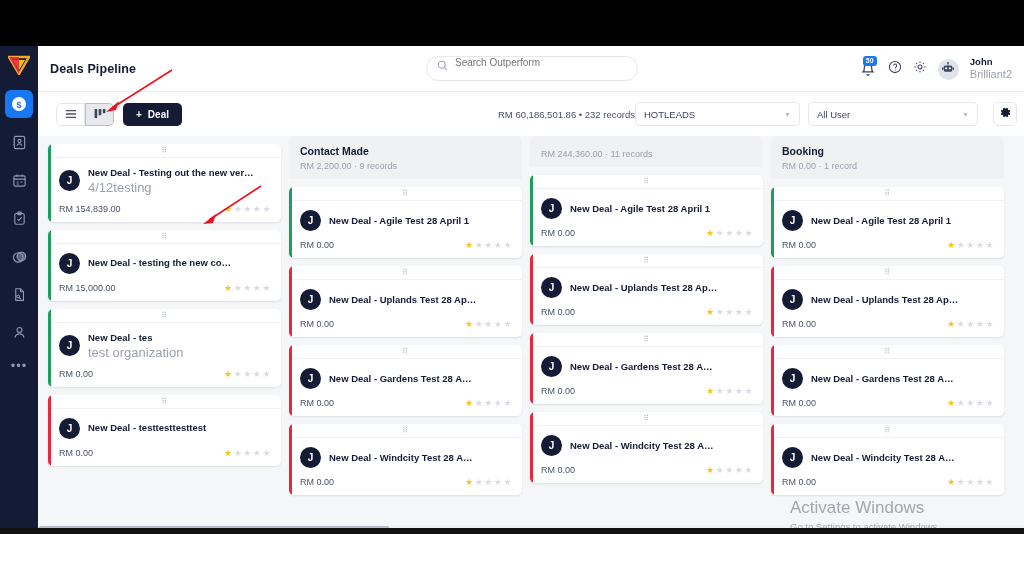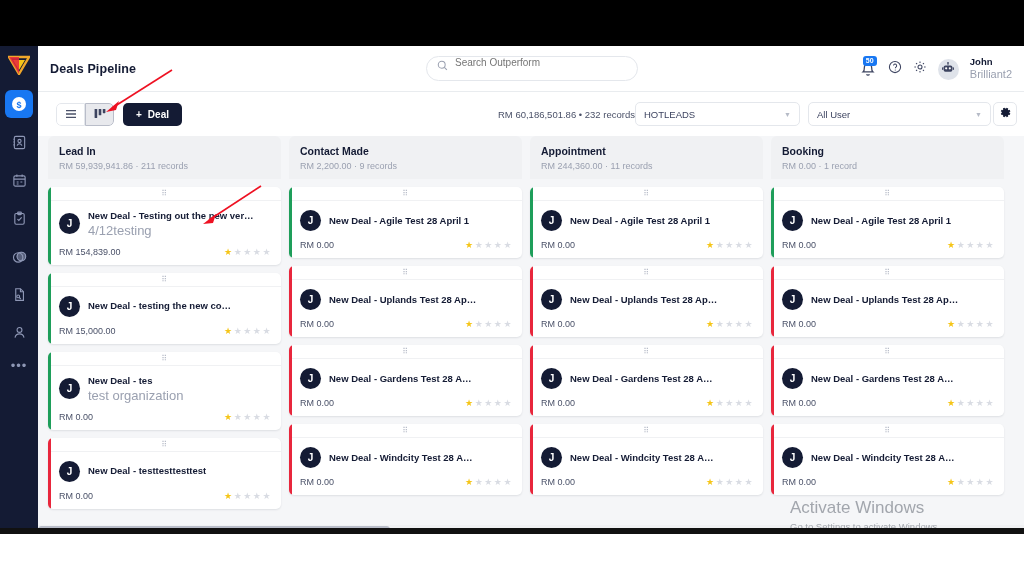--- a/index.html
+++ b/index.html
@@ -83,21 +83,21 @@
     border-radius: 5px; font-size: 10px; font-weight: bold;
     display: flex; align-items: center; gap: 6px; padding: 0 13px;
   }
   .summary { position:absolute; left: 460px; font-size: 9.5px; color: #4a5168; }
   .select {
     position: absolute; height: 24px; border: 1px solid #e4e7ec; border-radius: 5px;
     background: #fff; display: flex; align-items: center; justify-content: space-between;
     padding: 0 8px; font-size: 9.5px; color: #3d4460;
   }
   .sel-1 { left: 597px; width: 165px; }
-  .sel-2 { left: 770px; width: 183px; }
+  .sel-2 { left: 770px; width: 170px; }
   .caret { color: #b6bbc7; font-size: 7px; }
   .gear-btn {
     position: absolute; left: 955px; width: 24px; height: 24px;
     border: 1px solid #e4e7ec; border-radius: 5px; background: #fff;
     display: flex; align-items: center; justify-content: center;
   }
 
   
   .board {
     position: absolute; left: 38px; top: 90px; right: 0; bottom: 0;
@@ -346,24 +346,20 @@
           <svg width="13" height="13" viewBox="0 0 16 16" fill="#141b34">
             <path d="M8 5.1A2.9 2.9 0 108 10.9 2.9 2.9 0 008 5.1zm0 4.4A1.5 1.5 0 118 6.5a1.5 1.5 0 010 3z"></path>
             <path d="M14 9.2l-1.2-.5a4.9 4.9 0 000-1.4l1.2-.5-.9-2.1-1.2.5a4.9 4.9 0 00-1-1l.5-1.2L9.3 2l-.5 1.2a4.9 4.9 0 00-1.4 0L6.9 2 4.8 2.9l.5 1.2a4.9 4.9 0 00-1 1L3.1 4.6 2.2 6.7l1.2.5a4.9 4.9 0 000 1.4l-1.2.5.9 2.1 1.2-.5c.3.4.6.7 1 1l-.5 1.2 2.1.9.5-1.2c.5.1.9.1 1.4 0l.5 1.2 2.1-.9-.5-1.2c.4-.3.7-.6 1-1l1.2.5.9-2z"></path>
           </svg>
         </span>
       </div>
     </div>
 
     <div class="board" id="board">
         <div class="column">
-          <div class="col-head">
-            <div class="col-title">Lead In</div>
-            <div class="col-meta">RM 59,939,941.86 · 211 records</div>
-          </div>
           <div class="col-body">
             <div class="card">
               <div class="card-stripe" style="background:#1e9e5a"></div>
               <div class="card-grip">⠿</div>
               <div class="card-body">
                 <div class="card-row1">
                   <div class="card-avatar">J</div>
                   <div>
                     <div class="card-title">New Deal - Testing out the new ver…</div>
                     <div class="card-org">4/12testing</div>
@@ -541,21 +537,20 @@
                     <span class="star-off">★</span>
                     <span class="star-off">★</span>
                   </div>
                 </div>
               </div>
             </div>
           </div>
         </div>
         <div class="column">
           <div class="col-head">
-            <div class="col-title">Appointment</div>
             <div class="col-meta">RM 244,360.00 · 11 records</div>
           </div>
           <div class="col-body">
             <div class="card">
               <div class="card-stripe" style="background:#1e9e5a"></div>
               <div class="card-grip">⠿</div>
               <div class="card-body">
                 <div class="card-row1">
                   <div class="card-avatar">J</div>
                   <div>

